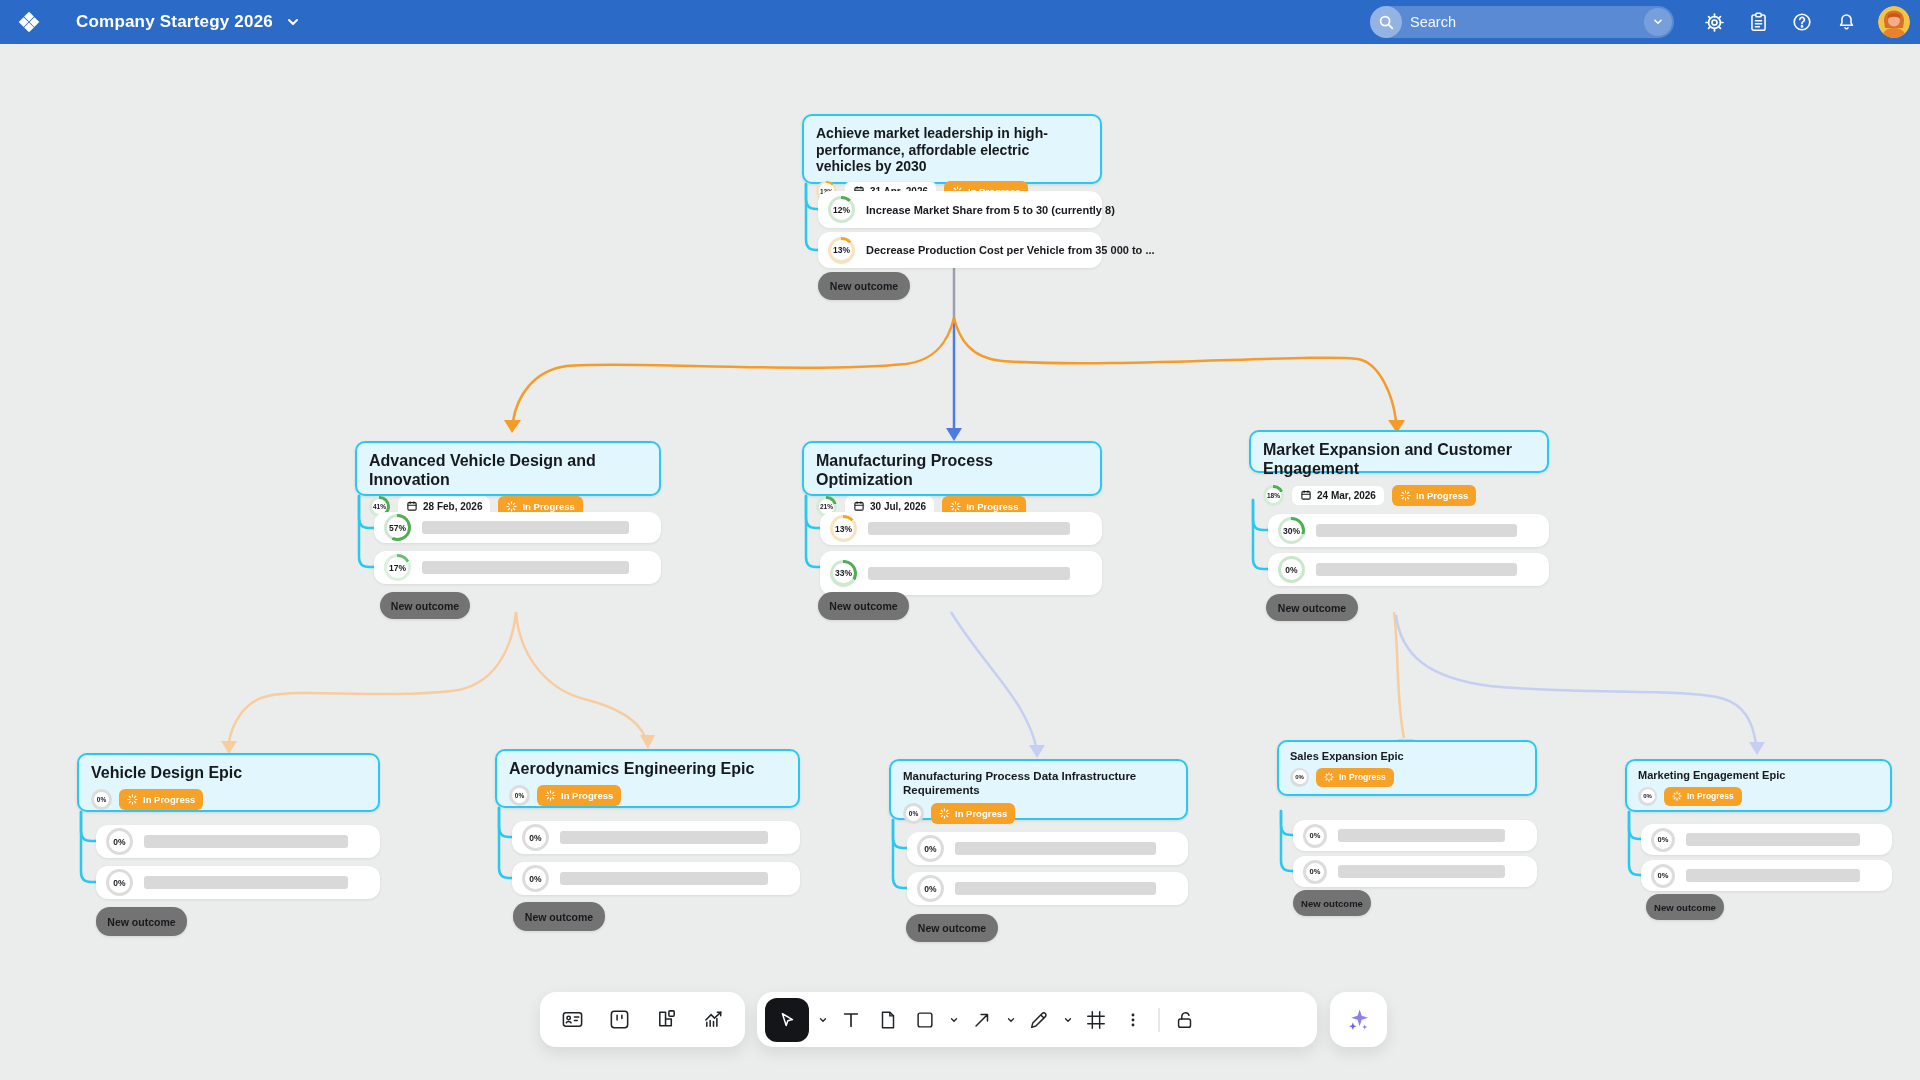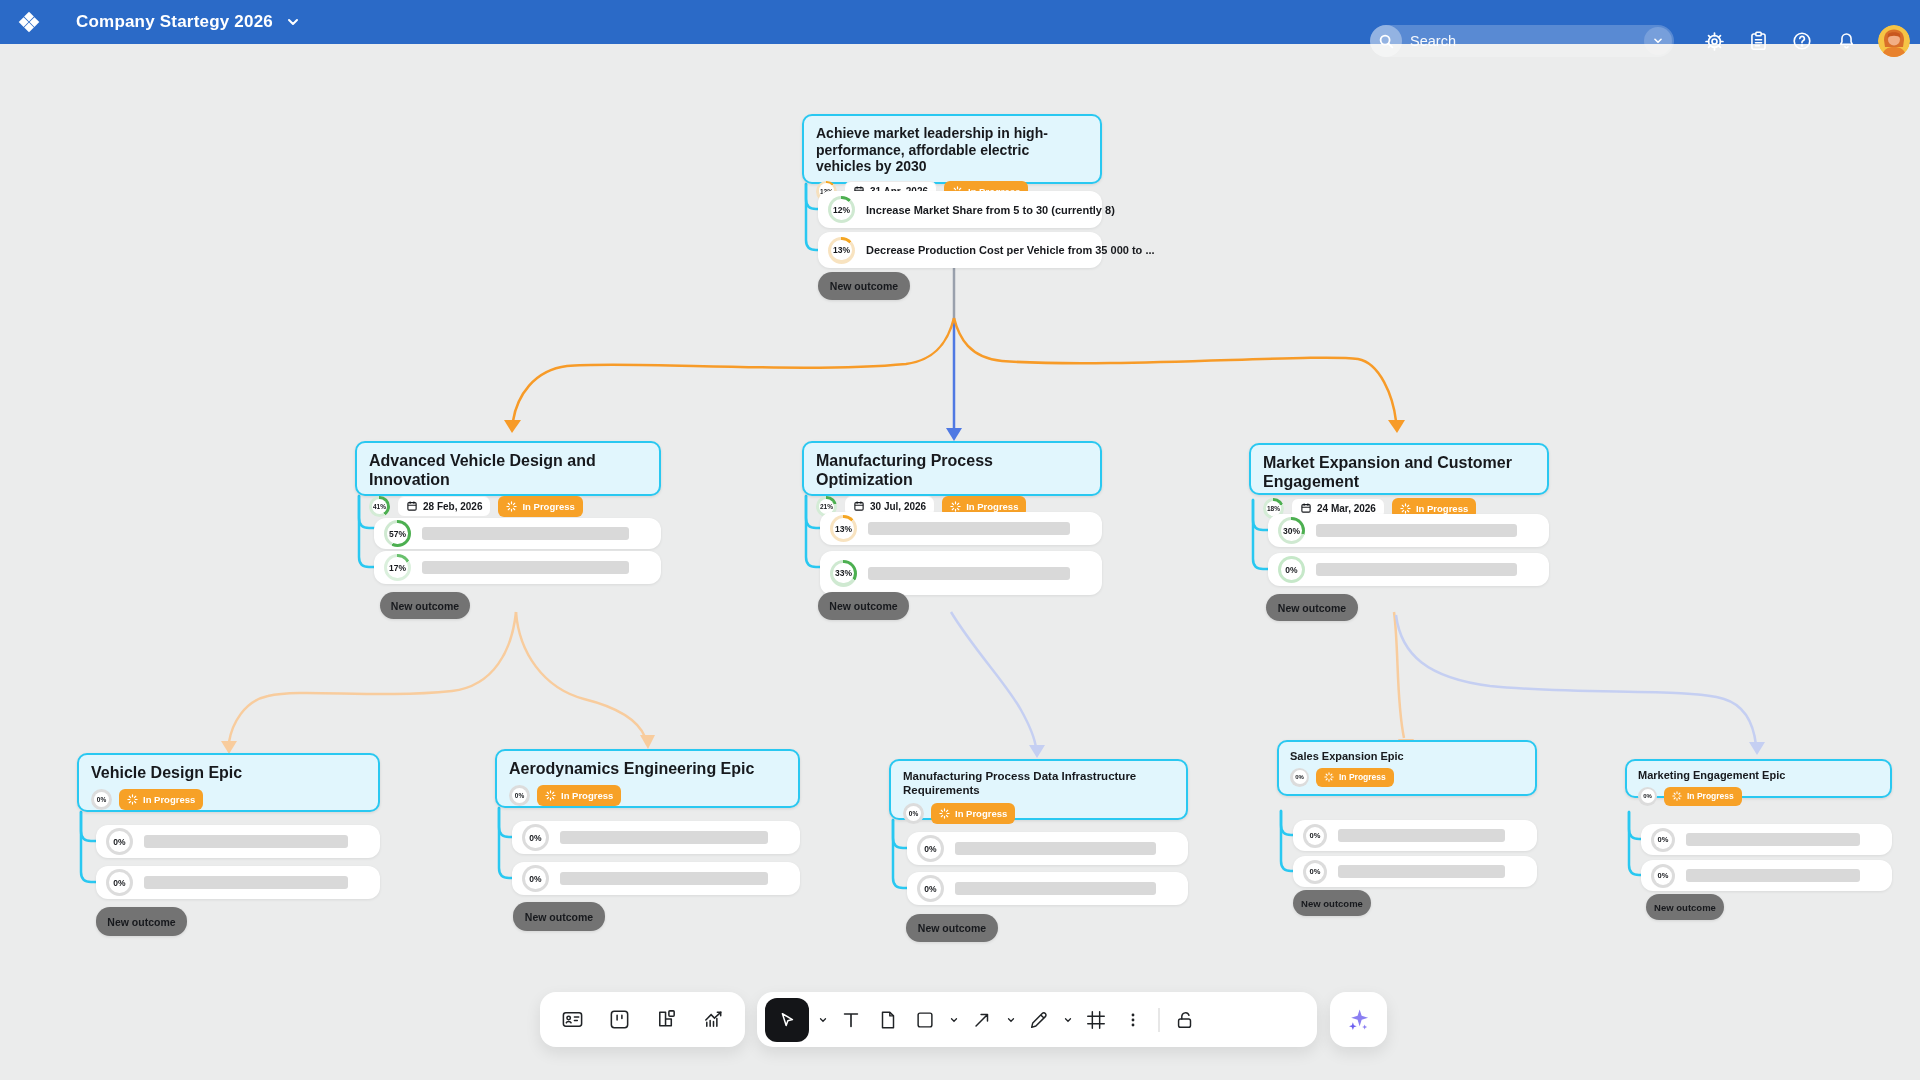--- a/index.html
+++ b/index.html
@@ -5,21 +5,21 @@
   * { margin:0; padding:0; box-sizing:border-box; }
   html,body { width:1920px; height:1080px; overflow:hidden;
     font-family:"Liberation Sans", sans-serif; background:#ebecec; }
 
   
   .navbar { position:absolute; left:0; top:0; width:1920px; height:44px;
     background:#2b6ac7; display:flex; align-items:center; z-index:50; }
   .logo { width:26px; height:26px; margin-left:16px; }
   .board-title { color:#fff; font-size:17px; font-weight:700; margin-left:34px; letter-spacing:.2px; }
   .title-chev { margin-left:12px; display:flex; }
-  .nav-right { position:absolute; right:0; top:0; height:44px; display:flex; align-items:center;margin-top:19px; }
+  .nav-right { position:absolute; right:0; top:0; height:44px; display:flex; align-items:center; }
   .search-pill { width:304px; height:32px; background:rgba(255,255,255,.22); border-radius:16px;
     display:flex; align-items:center; position:relative; margin-right:28px; }
   .search-circle { width:32px; height:32px; border-radius:50%; background:rgba(255,255,255,.35);
     display:grid; place-items:center; }
   .search-input { background:transparent; border:none; outline:none; color:#fff;
     font-size:14.5px; margin-left:8px; width:200px; font-family:"Liberation Sans", sans-serif; }
   .search-input::placeholder { color:#ffffff; opacity:.95; }
   .search-chev { position:absolute; right:2px; top:2px; width:28px; height:28px; border-radius:50%;
     background:rgba(255,255,255,.18); display:grid; place-items:center; }
   .nav-icon { width:24px; height:24px; margin-right:20px; display:grid; place-items:center; cursor:pointer; }
@@ -59,30 +59,30 @@
     font-size:10.5px; font-weight:700; color:#17191d; z-index:2; cursor:pointer;
     box-shadow:0 1px 3px rgba(0,0,0,.10); }
 
   
   .n0c { left:802px; top:114px;  width:300px; height:70px; }
   .n0r0 { left:818px; top:191px; width:284px; height:37px; }
   .n0r1 { left:818px; top:232px; width:284px; height:36px; }
   .n0b { left:818px; top:272px; width:92px;  height:28px; }
 
   .n1c { left:355px; top:441px;  width:306px; height:55px; }
-  .n1r0 { left:374px; top:512px; width:287px; height:31px;margin-top:6px; }
+  .n1r0 { left:374px; top:512px; width:287px; height:31px; }
   .n1r1 { left:374px; top:551px; width:287px; height:33px; }
   .n1b { left:380px; top:592px; width:90px;  height:27px; }
 
   .n2c { left:802px; top:441px;  width:300px; height:55px; }
   .n2r0 { left:820px; top:512px; width:282px; height:33px; }
   .n2r1 { left:820px; top:551px; width:282px; height:44px; }
   .n2b { left:818px; top:592px; width:91px;  height:28px; }
 
-  .n3c { left:1249px; top:443px;  width:300px; height:52px; }
+  .n3c { left:1249px; top:430px;  width:300px; height:43px; }
   .n3r0 { left:1268px; top:514px; width:281px; height:33px; }
   .n3r1 { left:1268px; top:553px; width:281px; height:33px; }
   .n3b { left:1266px; top:594px; width:92px;  height:27px; }
 
   .n4c { left:77px;  top:753px;  width:303px; height:59px; }
   .n4r0 { left:96px; top:825px;  width:284px; height:33px; }
   .n4r1 { left:96px; top:866px;  width:284px; height:33px; }
   .n4b { left:96px;  top:907px;  width:91px;  height:29px; }
 
   .n5c { left:495px; top:749px;  width:305px; height:59px; }
@@ -93,21 +93,21 @@
   .n6c { left:889px; top:759px;  width:299px; height:61px; }
   .n6r0 { left:907px; top:832px; width:281px; height:33px; }
   .n6r1 { left:907px; top:872px; width:281px; height:33px; }
   .n6b { left:906px; top:914px;  width:92px;  height:28px; }
 
   .n7c { left:1277px; top:740px;  width:260px; height:56px; }
   .n7r0 { left:1293px; top:820px; width:244px; height:31px; }
   .n7r1 { left:1293px; top:856px; width:244px; height:31px; }
   .n7b { left:1293px; top:890px;  width:78px;  height:26px; font-size:9.5px; }
 
-  .n8c { left:1625px; top:759px;  width:267px; height:39px; }
+  .n8c { left:1625px; top:759px;  width:267px; height:53px; }
   .n8r0 { left:1641px; top:824px; width:251px; height:31px; }
   .n8r1 { left:1641px; top:860px; width:251px; height:31px; }
   .n8b { left:1646px; top:894px;  width:78px;  height:26px; font-size:9.5px; }
 
   .smt .ctitle { font-size:11px; }
   .smt { padding:8px 11px; }
 
   
   .tgroup { position:absolute; top:992px; height:55px; background:#fff; border-radius:16px;
     box-shadow:0 6px 16px rgba(0,0,0,.09); display:flex; align-items:center; z-index:40; }

